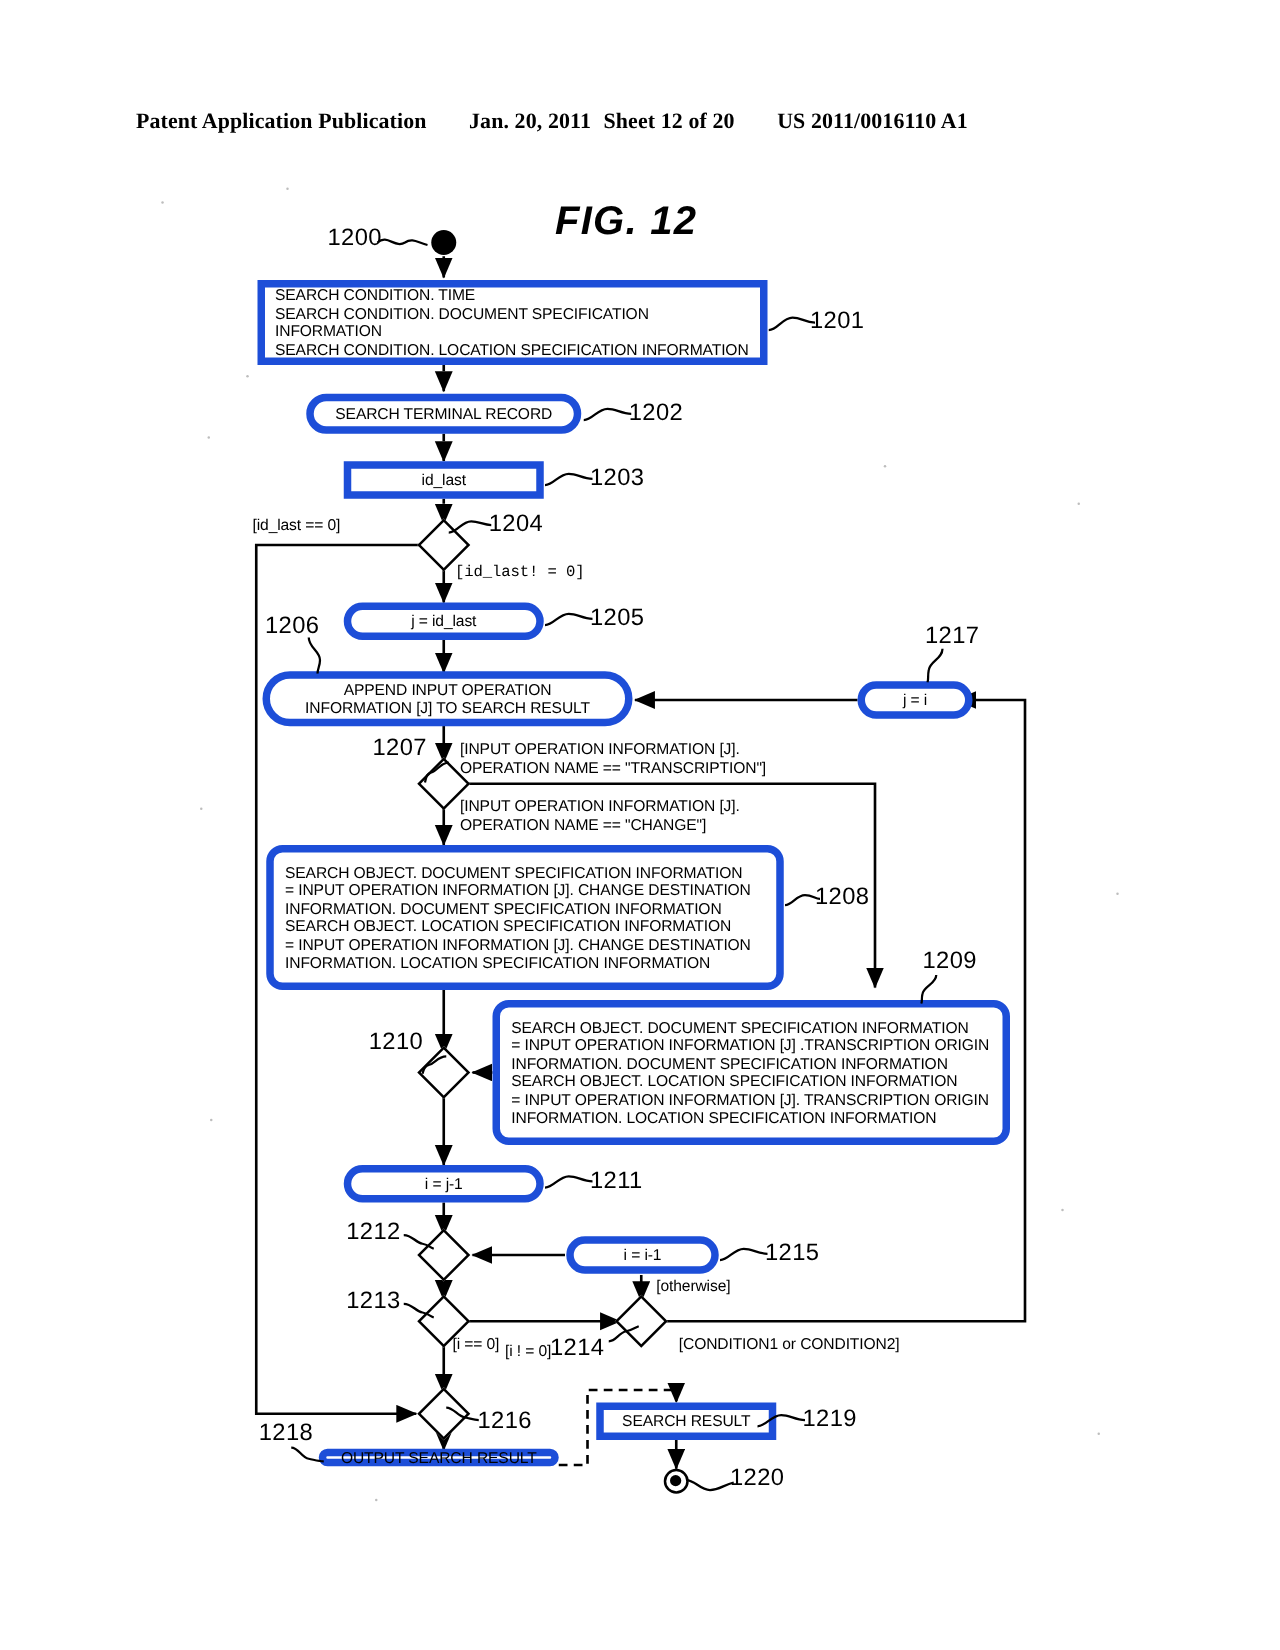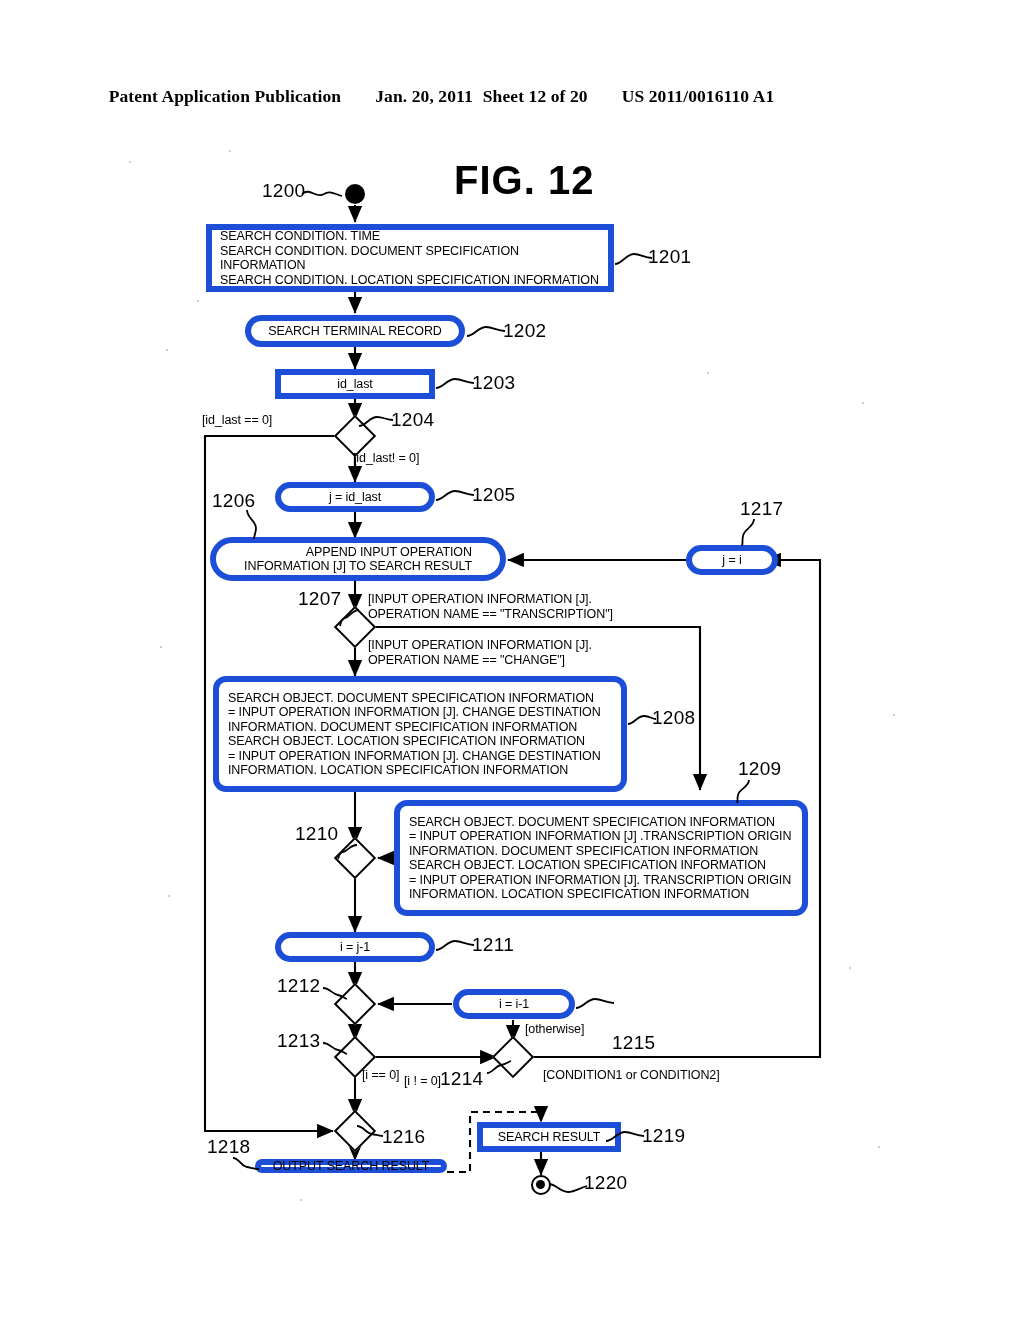--- a/index.html
+++ b/index.html
@@ -36,45 +36,46 @@
     white-space: nowrap;
   }
   .hdr span { display: inline-block; }
   .hdr .s1 { margin-right: 34px; }
   .hdr .s2 { margin-right: 10px; }
   .hdr .s3 { margin-right: 34px; }
 
   
   .figtitle {
     position: absolute;
-    left: 454px;
+    left: 444px;
     top: 158px;
     font-family: "Liberation Sans", sans-serif;
+    font-style: italic;
     font-weight: bold;
-    font-size: 40px;
+    font-size: 32px;
     letter-spacing: 1px;
   }
 
   
   .node {
     position: absolute;
     box-sizing: border-box;
     border: 6px solid #1d4ed8;
     background: #fff;
     display: flex;
     align-items: center;
     justify-content: center;
     text-align: center;
     line-height: 1.16;
     font-size: 12.5px;
     letter-spacing: -0.1px;
     white-space: pre-line;
   }
   .rect { border-radius: 0; }
-  .round { border-radius: 999px; text-align: right; }
+  .round { border-radius: 999px; }
   .rrect { border-radius: 13px; }
   .tleft { text-align: left; justify-content: flex-start; }
 
   .diamond {
     position: absolute;
     width: 30px;
     height: 30px;
     border: 2px solid #000;
     background: #fff;
     transform: rotate(45deg);
@@ -239,21 +240,21 @@
   <svg style="position:absolute;left:435px;top:375px;width:40px;height:20px;">
     <path d="M1,13 C8,13 12,4 20,4 C27,4 31,8 39,8" stroke="#000" stroke-width="1.8" fill="none"></path>
   </svg>
 
   <div class="diamond" style="left:340px; top:421px;"></div>
   <div class="ref" style="left:391px; top:409px;">1204</div>
   <svg style="position:absolute;left:358px;top:414px;width:36px;height:18px;">
     <path d="M1,12 C8,12 11,3 19,3 C25,3 29,6 35,6" stroke="#000" stroke-width="1.8" fill="none"></path>
   </svg>
   <div class="glabel" style="left:202px; top:413px;">[id_last == 0]</div>
-  <div class="glabel" style="left:353px; top:451px;">[id_last! = 0]</div>
+  <div class="glabel" style="left:364px; top:451px;font-family:Liberation Mono, monospace;">[id_last! = 0]</div>
 
   <div class="node round" style="left:275px; top:482px; width:160px; height:30px;">j = id_last</div>
   <div class="ref" style="left:472px; top:484px;">1205</div>
   <svg style="position:absolute;left:435px;top:487px;width:40px;height:20px;">
     <path d="M1,13 C8,13 12,4 20,4 C27,4 31,8 39,8" stroke="#000" stroke-width="1.8" fill="none"></path>
   </svg>
 
   <div class="node round" style="left:210px; top:537px; width:296px; height:44px;">APPEND INPUT OPERATION
 INFORMATION [J] TO SEARCH RESULT</div>
   <div class="ref" style="left:212px; top:490px;">1206</div>
@@ -320,21 +321,21 @@
   <div class="glabel" style="left:362px; top:1068px;">[i == 0]</div>
 
   <div class="diamond" style="left:498px; top:1042px;"></div>
   <div class="ref" style="left:440px; top:1068px;">1214</div>
   <svg style="position:absolute;left:486px;top:1058px;width:26px;height:20px;">
     <path d="M1,15 C7,15 9,8 15,7 C20,6 22,4 25,3" stroke="#000" stroke-width="1.8" fill="none"></path>
   </svg>
   <div class="glabel" style="left:543px; top:1068px;">[CONDITION1 or CONDITION2]</div>
 
   <div class="node round" style="left:453px; top:989px; width:122px; height:30px;">i = i-1</div>
-  <div class="ref" style="left:612px; top:1032px;">1215</div>
+  <div class="ref" style="left:612px; top:992px;">1215</div>
   <svg style="position:absolute;left:575px;top:995px;width:40px;height:20px;">
     <path d="M1,13 C8,13 12,4 20,4 C27,4 31,8 39,8" stroke="#000" stroke-width="1.8" fill="none"></path>
   </svg>
   <div class="glabel" style="left:525px; top:1022px;">[otherwise]</div>
 
   <div class="diamond" style="left:340px; top:1116px;"></div>
   <div class="ref" style="left:382px; top:1126px;">1216</div>
   <svg style="position:absolute;left:356px;top:1123px;width:28px;height:20px;">
     <path d="M1,3 C7,3 10,10 16,11 C21,12 23,13 27,13" stroke="#000" stroke-width="1.8" fill="none"></path>
   </svg>

